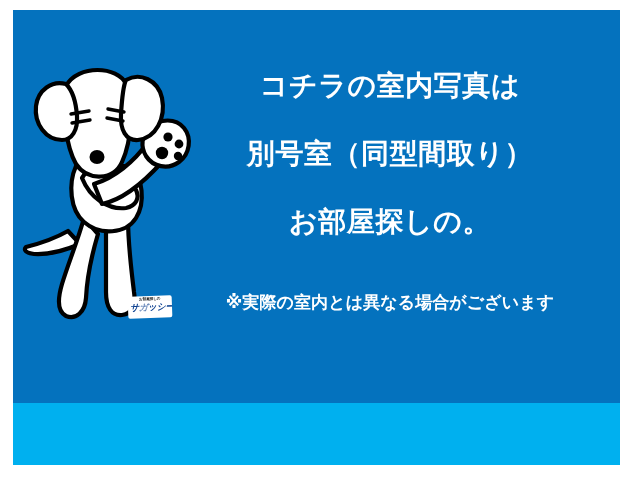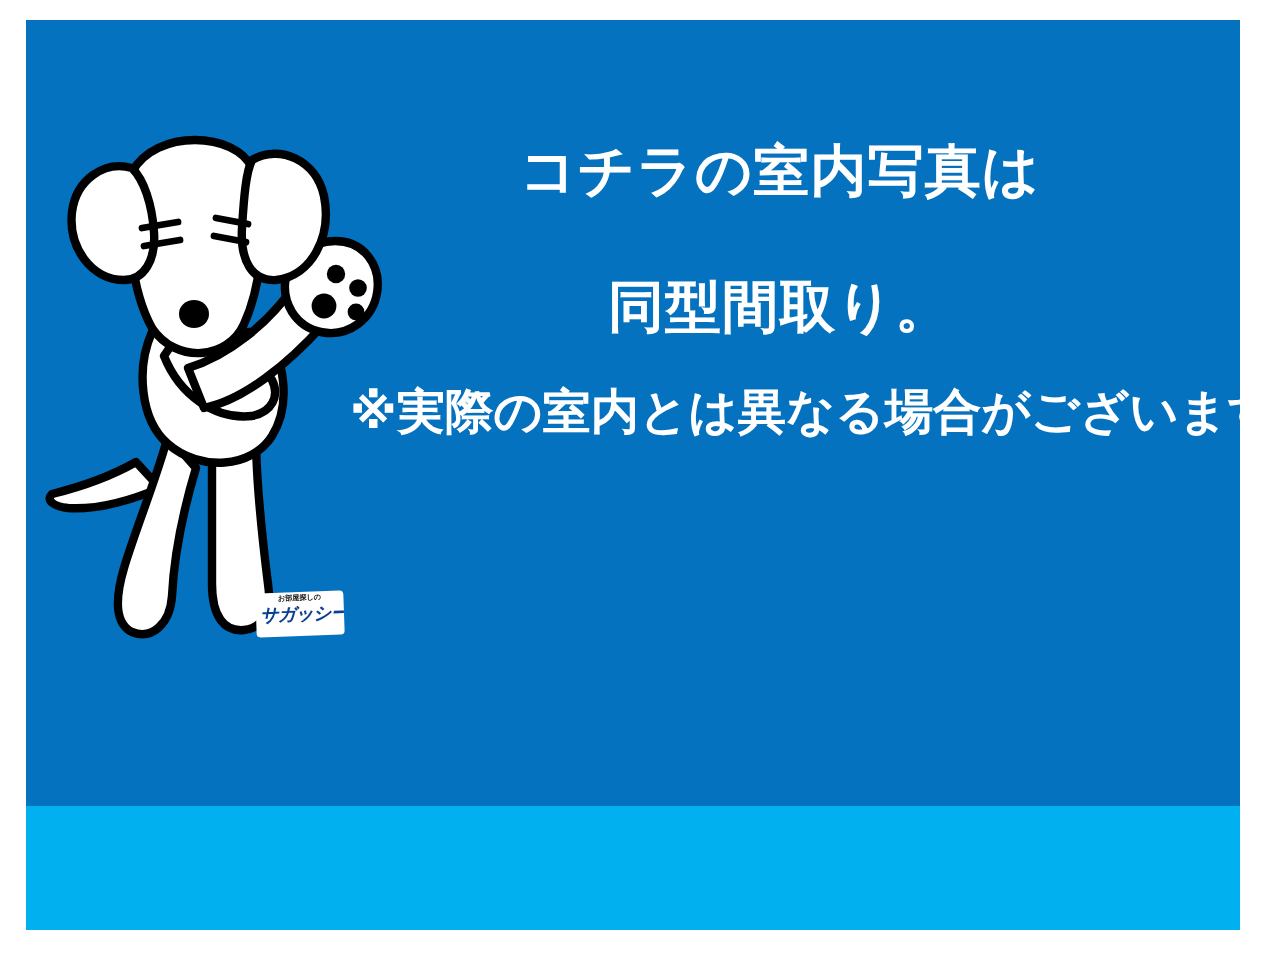--- a/index.html
+++ b/index.html
@@ -52,22 +52,22 @@
   }
   .headline {
     font-size: 28px;
     line-height: 68px;
     font-weight: 700;
     letter-spacing: 0.02em;
     white-space: nowrap;
     text-align: center;
   }
   .note {
-    margin-top: 6px;
-    font-size: 24px;
+    margin-top: 34px;
+    font-size: 17px;
     font-weight: 700;
     line-height: 26px;
     letter-spacing: 0.005em;
     white-space: nowrap;
     text-align: center;
   }
 
   
   #mascot {
     position: absolute;
@@ -174,17 +174,18 @@
     </svg>
   </div>
 
   <div id="logo-badge">
     <div class="logo-top">お部屋探しの</div>
     <div class="logo-main">サガッシー</div>
   </div>
 
   <div id="text-block">
     <div class="headline">コチラの室内写真は</div>
-    <div class="headline">同型間取り。</div>
+    <div class="headline">別号室（同型間取り）</div>
+    <div class="headline">お部屋探しの。</div>
     <div class="note">※実際の室内とは異なる場合がございます</div>
   </div>
 
 </div>
 
 </body></html>

